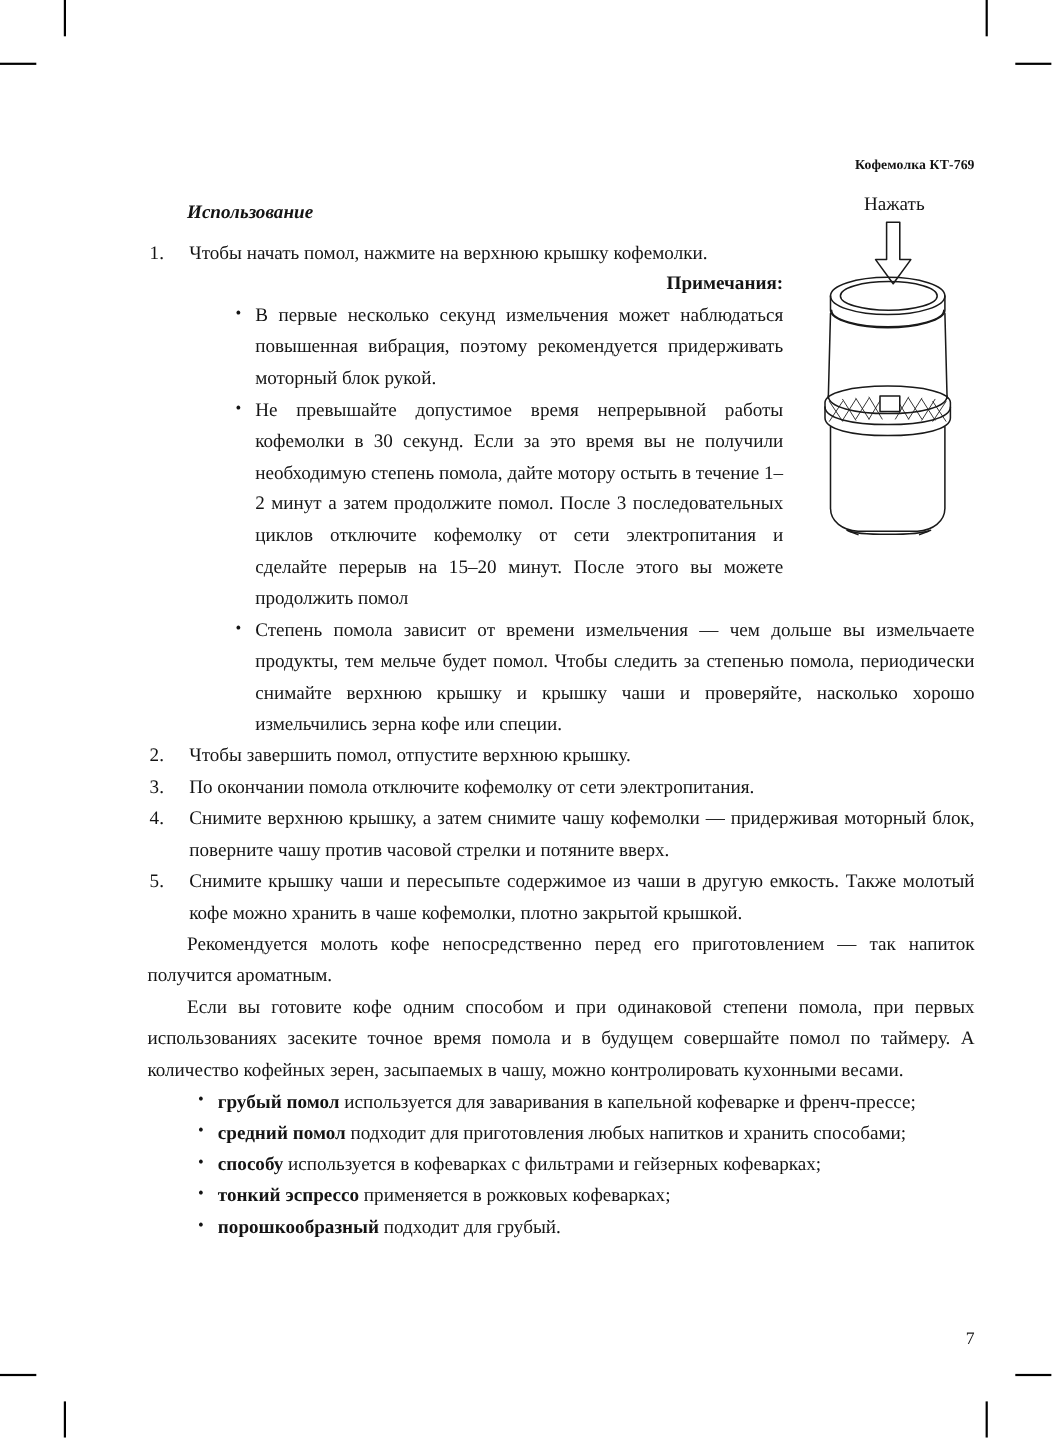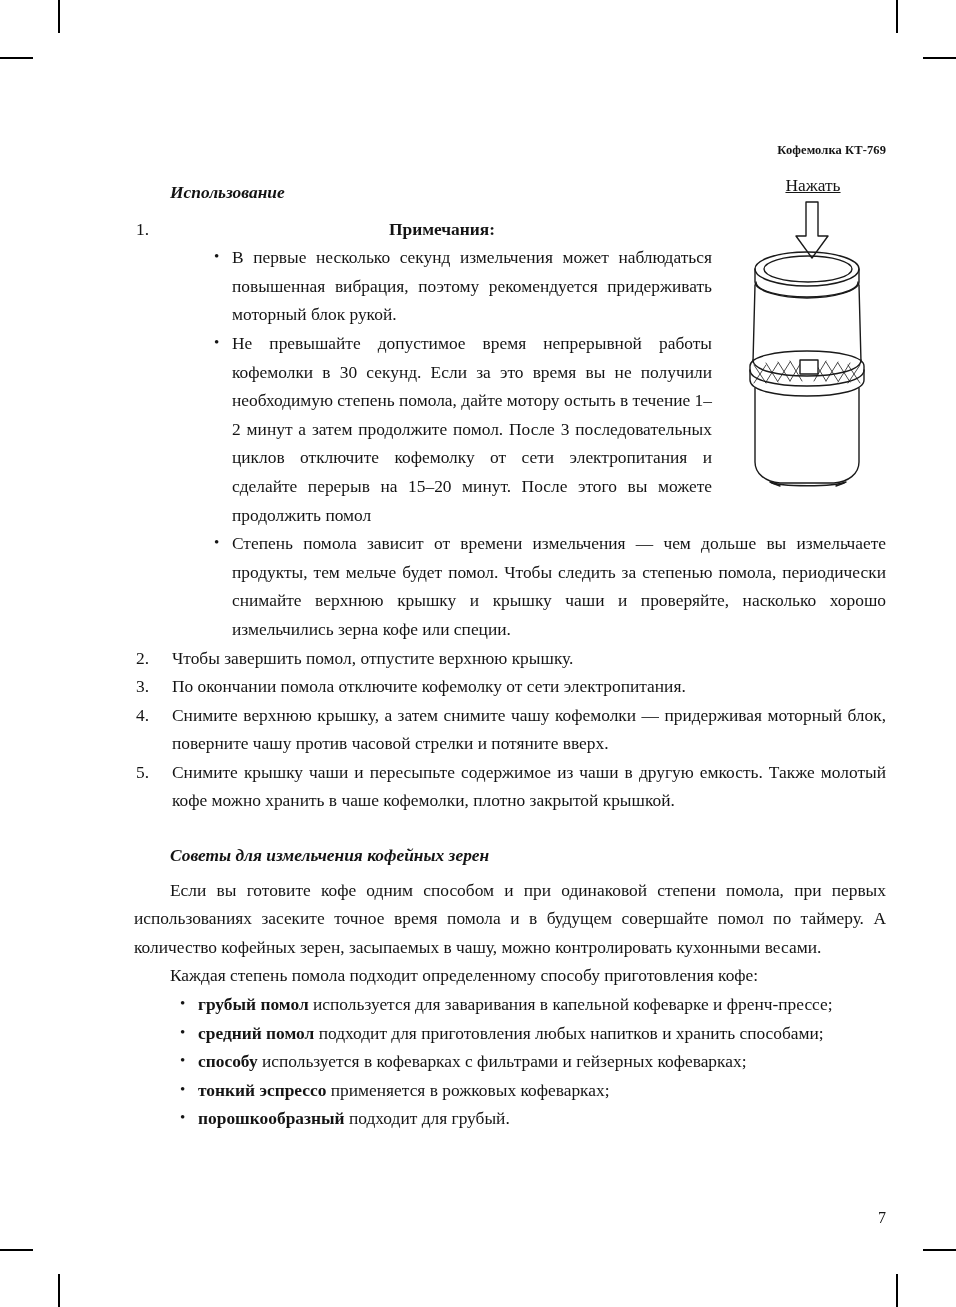--- a/index.html
+++ b/index.html
@@ -101,21 +101,21 @@
     left: 2px;
     top: 0;
     width: 26px;
     text-align: left;
   }
   .step-text { display: block; }
 
   .sub-heading {
     font-weight: bold;
     display: block;
-    text-align: center;
+    text-align: right;
   }
 
   ul.notes, ul.grind-list {
     list-style: none;
     margin: 0;
     padding: 0;
   }
   ul.notes > li, ul.grind-list > li {
     position: relative;
     padding-left: 22px;
@@ -153,21 +153,20 @@
 
   
   .press-label {
     position: absolute;
     left: 0;
     top: 0;
     width: 182px;
     text-align: center;
     font-size: 17.4px;
     line-height: 22px;
-    text-decoration: underline;
   }
 </style>
 </head>
 <body>
 
 <div class="crop-mark cm-v cm-tl-v"></div>
 <div class="crop-mark cm-h cm-tl-h"></div>
 <div class="crop-mark cm-v cm-tr-v"></div>
 <div class="crop-mark cm-h cm-tr-h"></div>
 <div class="crop-mark cm-v cm-bl-v"></div>
@@ -234,20 +233,21 @@
         </g>
       </svg>
     </div>
 
     <h2 class="section-heading">Использование</h2>
 
     <ol class="steps">
 
       <li>
         <span class="num">1.</span>
+        <span class="step-text">Чтобы начать помол, нажмите на верхнюю крышку кофемолки.</span>
         <span class="sub-heading">Примечания:</span>
 
         <ul class="notes">
           <li>
             <span class="dot">•</span>
             <span>В первые несколько секунд измельчения может наблюдаться повышенная вибрация, поэтому рекомендуется придерживать моторный блок рукой.</span>
           </li>
           <li>
             <span class="dot">•</span>
             <span>Не превышайте допустимое время непрерывной работы кофемолки в 30 секунд. Если за это время вы не получили необходимую степень помола, дайте мотору остыть в течение 1–2 минут а затем продолжите помол. После 3 последовательных циклов отключите кофемолку от сети электропитания и сделайте перерыв на 15–20 минут. После этого вы можете продолжить помол</span>
@@ -273,24 +273,23 @@
         <span class="num">4.</span>
         <span class="step-text">Снимите верхнюю крышку, а затем снимите чашу кофемолки — придерживая моторный блок, поверните чашу против часовой стрелки и потяните вверх.</span>
       </li>
 
       <li>
         <span class="num">5.</span>
         <span class="step-text">Снимите крышку чаши и пересыпьте содержимое из чаши в другую емкость. Также молотый кофе можно хранить в чаше кофемолки, плотно закрытой крышкой.</span>
       </li>
     </ol>
 
-    <h2 class="section-heading tips">Советы для измельчения кофейных зерен</h2>
-
+
+    <p class="body-para">Рекомендуется молоть кофе непосредственно перед его приготовлением — так напиток получится ароматным.</p>
     <p class="body-para">Если вы готовите кофе одним способом и при одинаковой степени помола, при первых использованиях засеките точное время помола и в будущем совершайте помол по таймеру. А количество кофейных зерен, засыпаемых в чашу, можно контролировать кухонными весами.</p>
-    <p class="lead-in">Каждая степень помола подходит определенному способу приготовления кофе:</p>
 
     <ul class="grind-list">
       <li>
         <span class="dot">•</span>
         <span class="bold-term">грубый помол</span><span> используется для заваривания в капельной кофеварке и френч-прессе;</span>
       </li>
       <li>
         <span class="dot">•</span>
         <span class="bold-term">средний помол</span><span> подходит для приготовления любых напитков и хранить способами;</span>
       </li>

